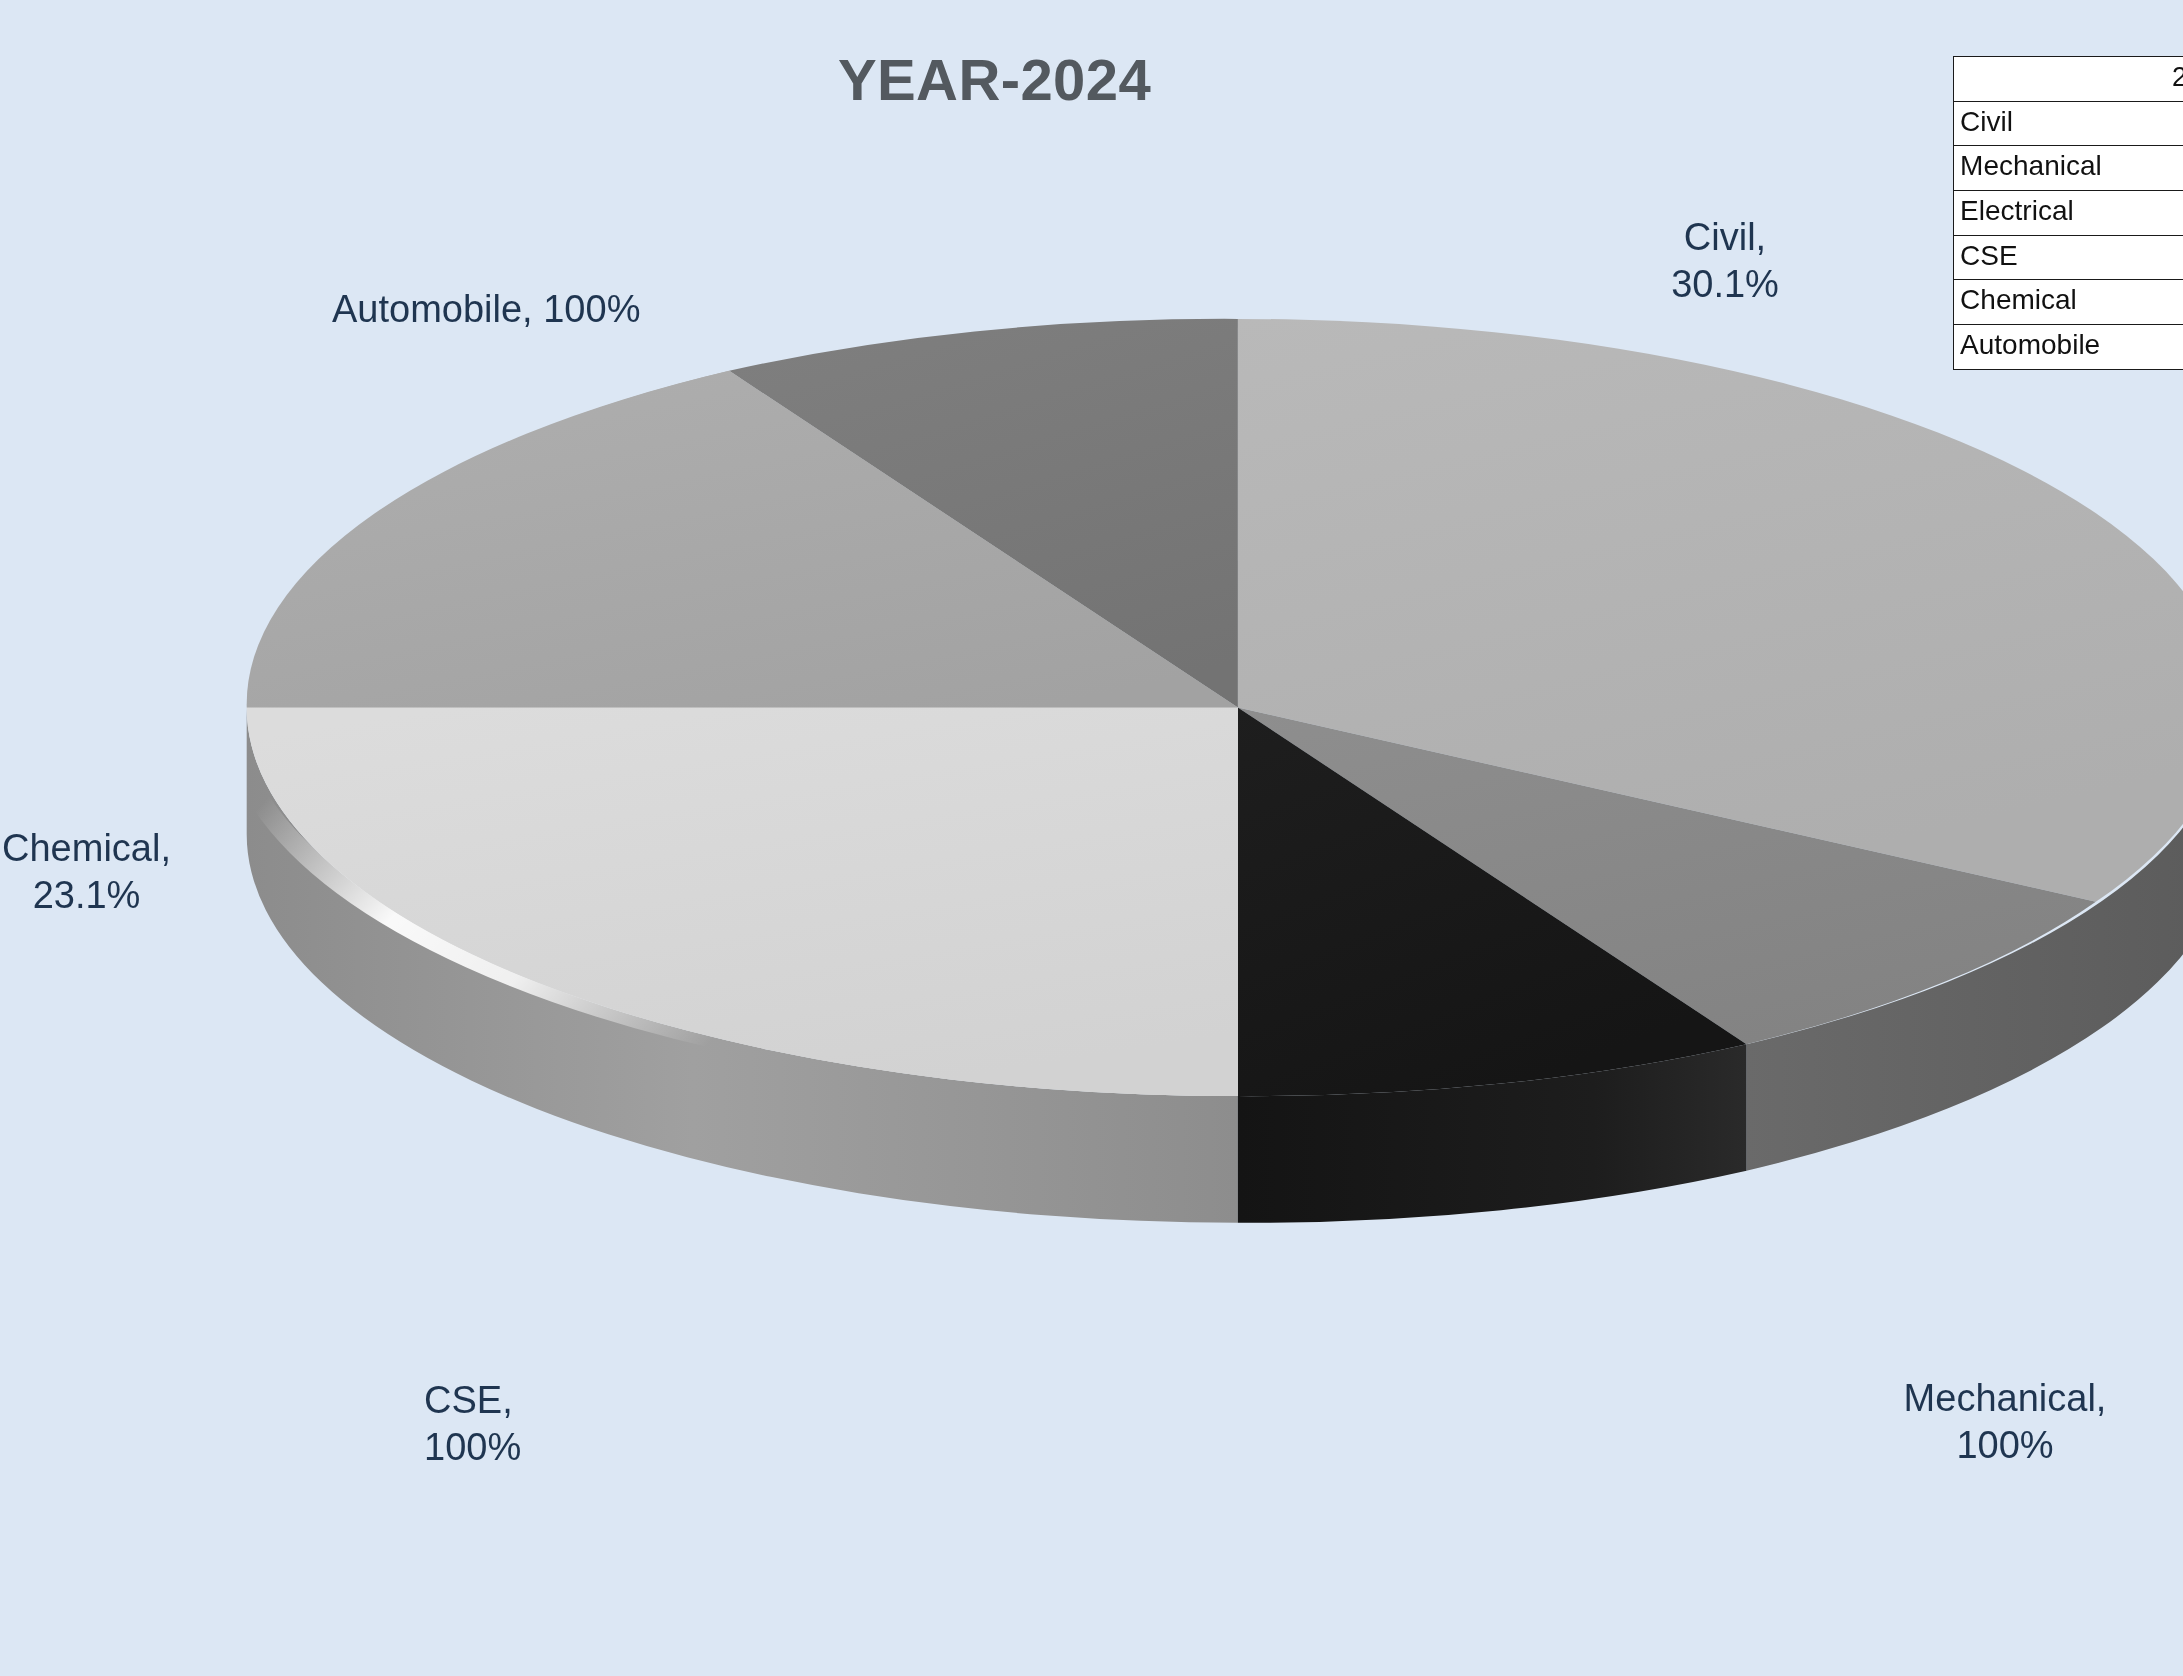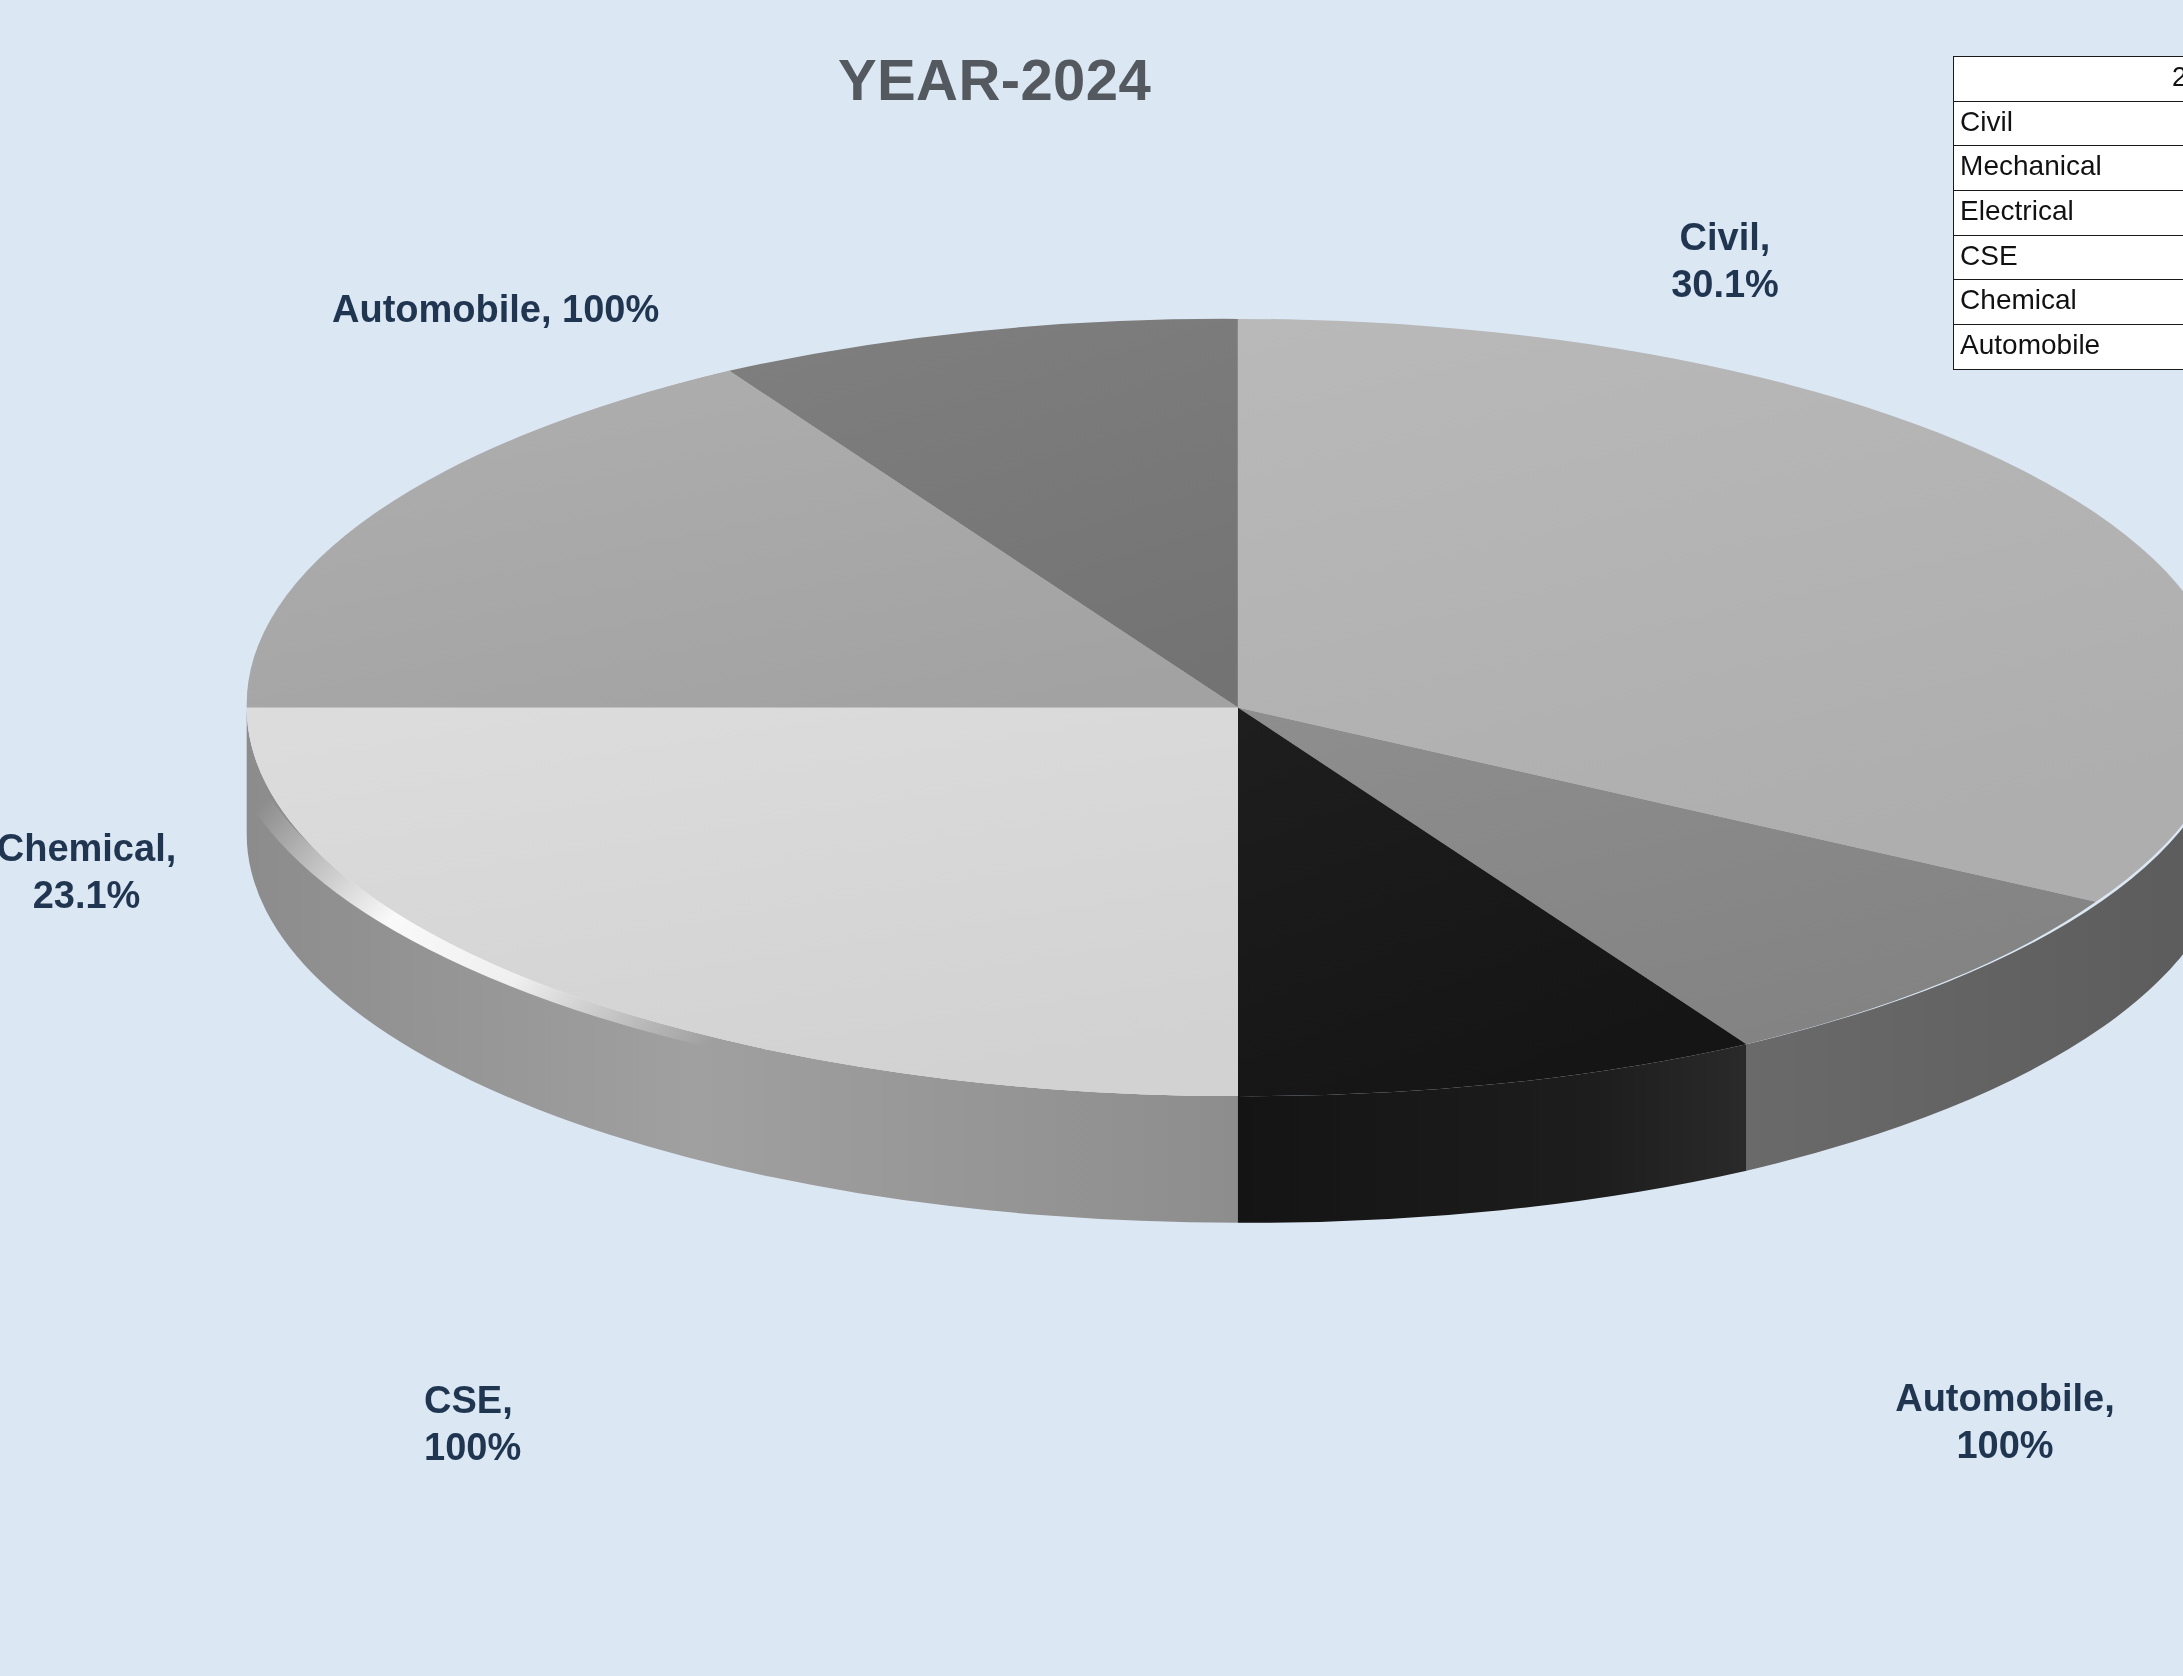--- a/index.html
+++ b/index.html
@@ -76,21 +76,21 @@
     top: 0;
     width: 2515px;
     height: 1677px;
     pointer-events: none;
   }
 
   
   .slice-label {
     position: absolute;
     font-size: 38px;
-    font-weight: bold;
+    font-weight: normal;
     color: #1f3550;
     line-height: 1.24;
     white-space: nowrap;
   }
 
   #label-civil      { left: 1546px; top: 214px;  width: 358px; text-align: center; }
   #label-electrical { left: 1826px; top: 1375px; width: 358px; text-align: center; }
   #label-cse        { left:  424px; top: 1377px; width: 271px; text-align: left; }
   #label-chemical   { left: -53px; top: 825px; width: 279px; text-align: center; }
   #label-automobile { left:  332px; top: 286px;  width: 437px; }
@@ -205,21 +205,21 @@
     <path d="M 2835 1620 L 2835 2510 A 2270 890 0 0 1 565 1620 Z" fill="url(#top-cse)"></path>
     <path d="M 2835 1620 L 565 1620 A 2270 890 0 0 1 1670 849 Z" fill="url(#top-chem)"></path>
   </svg>
 
   <div class="slice-label" id="label-civil">
     <span>Civil,</span><br>
     <span>30.1%</span>
   </div>
 
   <div class="slice-label" id="label-electrical">
-    <span>Automobile,</span><br>
+    <span>Mechanical,</span><br>
     <span>100%</span>
   </div>
 
   <div class="slice-label" id="label-cse">
     <span>CSE,</span><br>
     <span>100%</span>
   </div>
 
   <div class="slice-label" id="label-chemical">
     <span>Chemical,</span><br>

